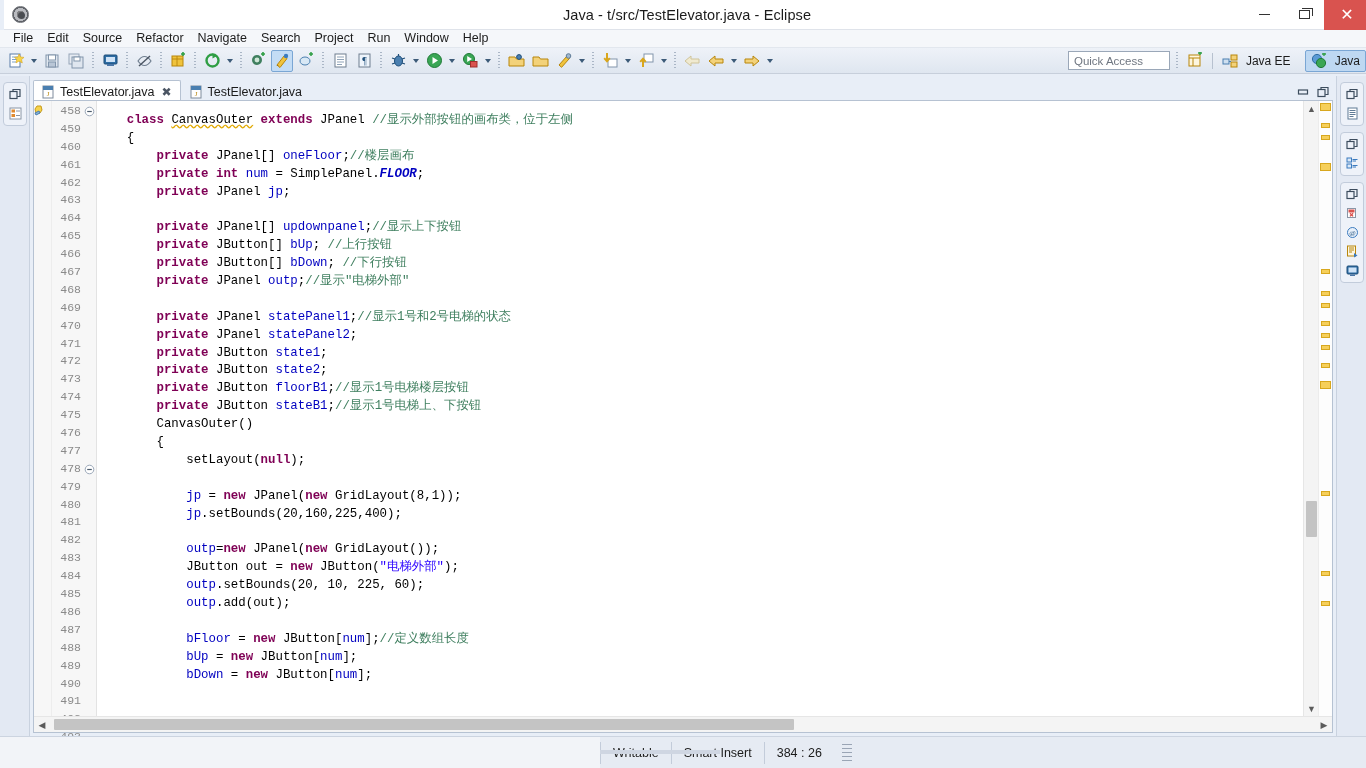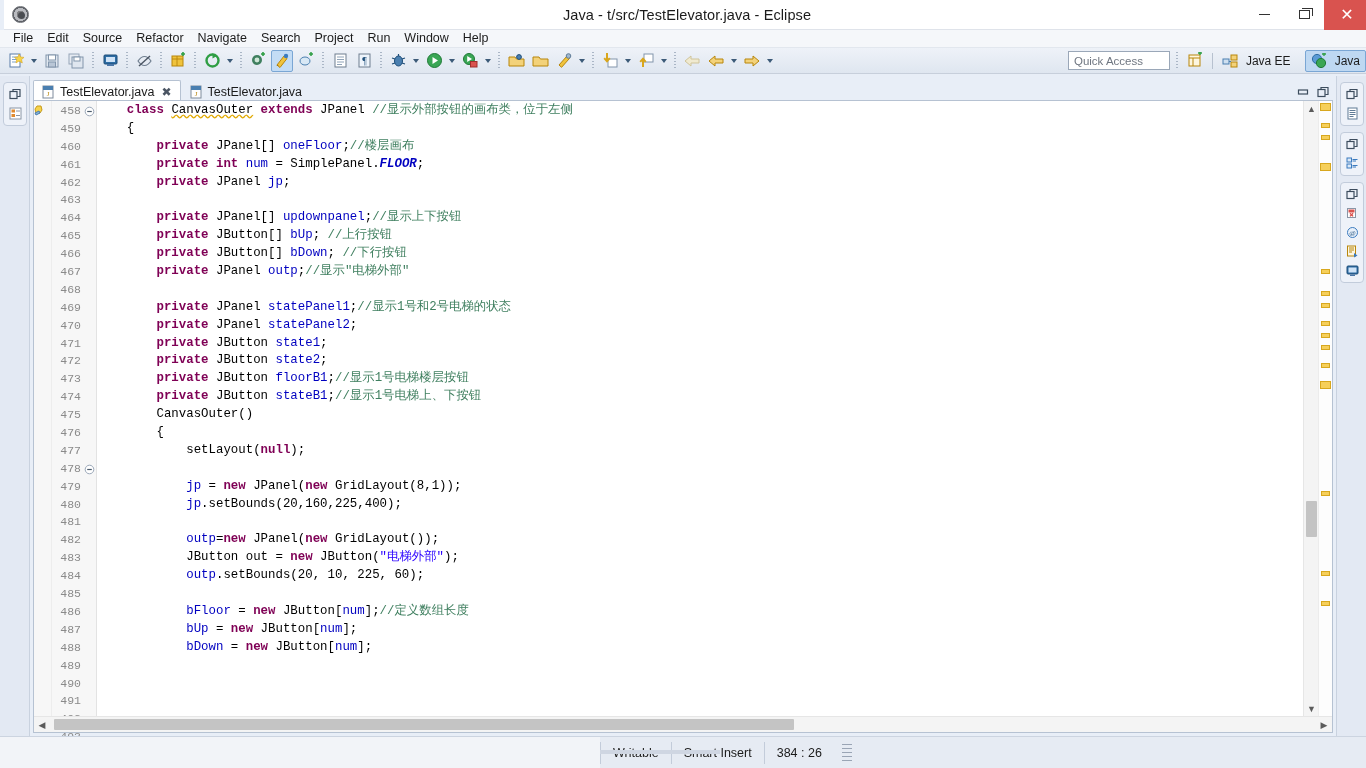--- a/index.html
+++ b/index.html
@@ -167,21 +167,21 @@
     font-family: "Liberation Mono", monospace; font-size: 11.5px;
     color: #8a8a8a; padding-right: 3px; padding-top: 1px;
   }
   .gutter-fold {
     width: 13px; background: #f7f7f7; border-right: 1px solid #e3e3e3;
     position: relative; padding-top: 1px;
   }
   .code-pane {
     flex: 1; position: relative; overflow: hidden;
     font-family: "Liberation Mono", monospace; font-size: 12.4px;
-    padding-top: 1px; background: #fff;
+    padding-top: 11px; background: #fff;
   }
   .ln { height: 17.9px; line-height: 17.9px; white-space: pre; }
   .num-ln { height: 17.9px; line-height: 17.9px; }
 
   .k   { color: #7f0055; font-weight: bold; }          
   .cm  { color: #3f7f5f; }                              
   .str { color: #2a00ff; }                              
   .fld { color: #0000c0; }                              
   .stc { color: #0000c0; font-style: italic; font-weight: bold; } 
   .pl  { color: #000000; }
@@ -773,20 +773,21 @@
             <div class="ln"><span class="pl">        CanvasOuter()</span></div>
             <div class="ln"><span class="pl">        {</span></div>
             <div class="ln"><span class="pl">            setLayout(</span><span class="k">null</span><span class="pl">);</span></div>
             <div class="ln"><span class="pl"></span></div>
             <div class="ln"><span class="pl">            </span><span class="fld">jp</span><span class="pl"> = </span><span class="k">new</span><span class="pl"> JPanel(</span><span class="k">new</span><span class="pl"> GridLayout(8,1));</span></div>
             <div class="ln"><span class="pl">            </span><span class="fld">jp</span><span class="pl">.setBounds(20,160,225,400);</span></div>
             <div class="ln"><span class="pl"></span></div>
             <div class="ln"><span class="pl">            </span><span class="fld">outp</span><span class="pl">=</span><span class="k">new</span><span class="pl"> JPanel(</span><span class="k">new</span><span class="pl"> GridLayout());</span></div>
             <div class="ln"><span class="pl">            JButton out = </span><span class="k">new</span><span class="pl"> JButton(</span><span class="str">"电梯外部"</span><span class="pl">);</span></div>
             <div class="ln"><span class="pl">            </span><span class="fld">outp</span><span class="pl">.setBounds(20, 10, 225, 60);</span></div>
+            <div class="ln"><span class="pl">            </span><span class="fld">outp</span><span class="pl">.add(out);</span></div>
             <div class="ln"><span class="pl"></span></div>
             <div class="ln"><span class="pl">            </span><span class="fld">bFloor</span><span class="pl"> = </span><span class="k">new</span><span class="pl"> JButton[</span><span class="fld">num</span><span class="pl">];</span><span class="cm">//定义数组长度</span></div>
             <div class="ln"><span class="pl">            </span><span class="fld">bUp</span><span class="pl"> = </span><span class="k">new</span><span class="pl"> JButton[</span><span class="fld">num</span><span class="pl">];</span></div>
             <div class="ln"><span class="pl">            </span><span class="fld">bDown</span><span class="pl"> = </span><span class="k">new</span><span class="pl"> JButton[</span><span class="fld">num</span><span class="pl">];</span></div>
           </div>
 
         <div class="vscroll" id="vscroll">
           <div class="vs-arrow" style="top:0">▲</div>
           <div class="vs-thumb" id="vs-thumb" style="top: 400px; height: 36px;"></div>
           <div class="vs-arrow" style="bottom:0">▼</div>

